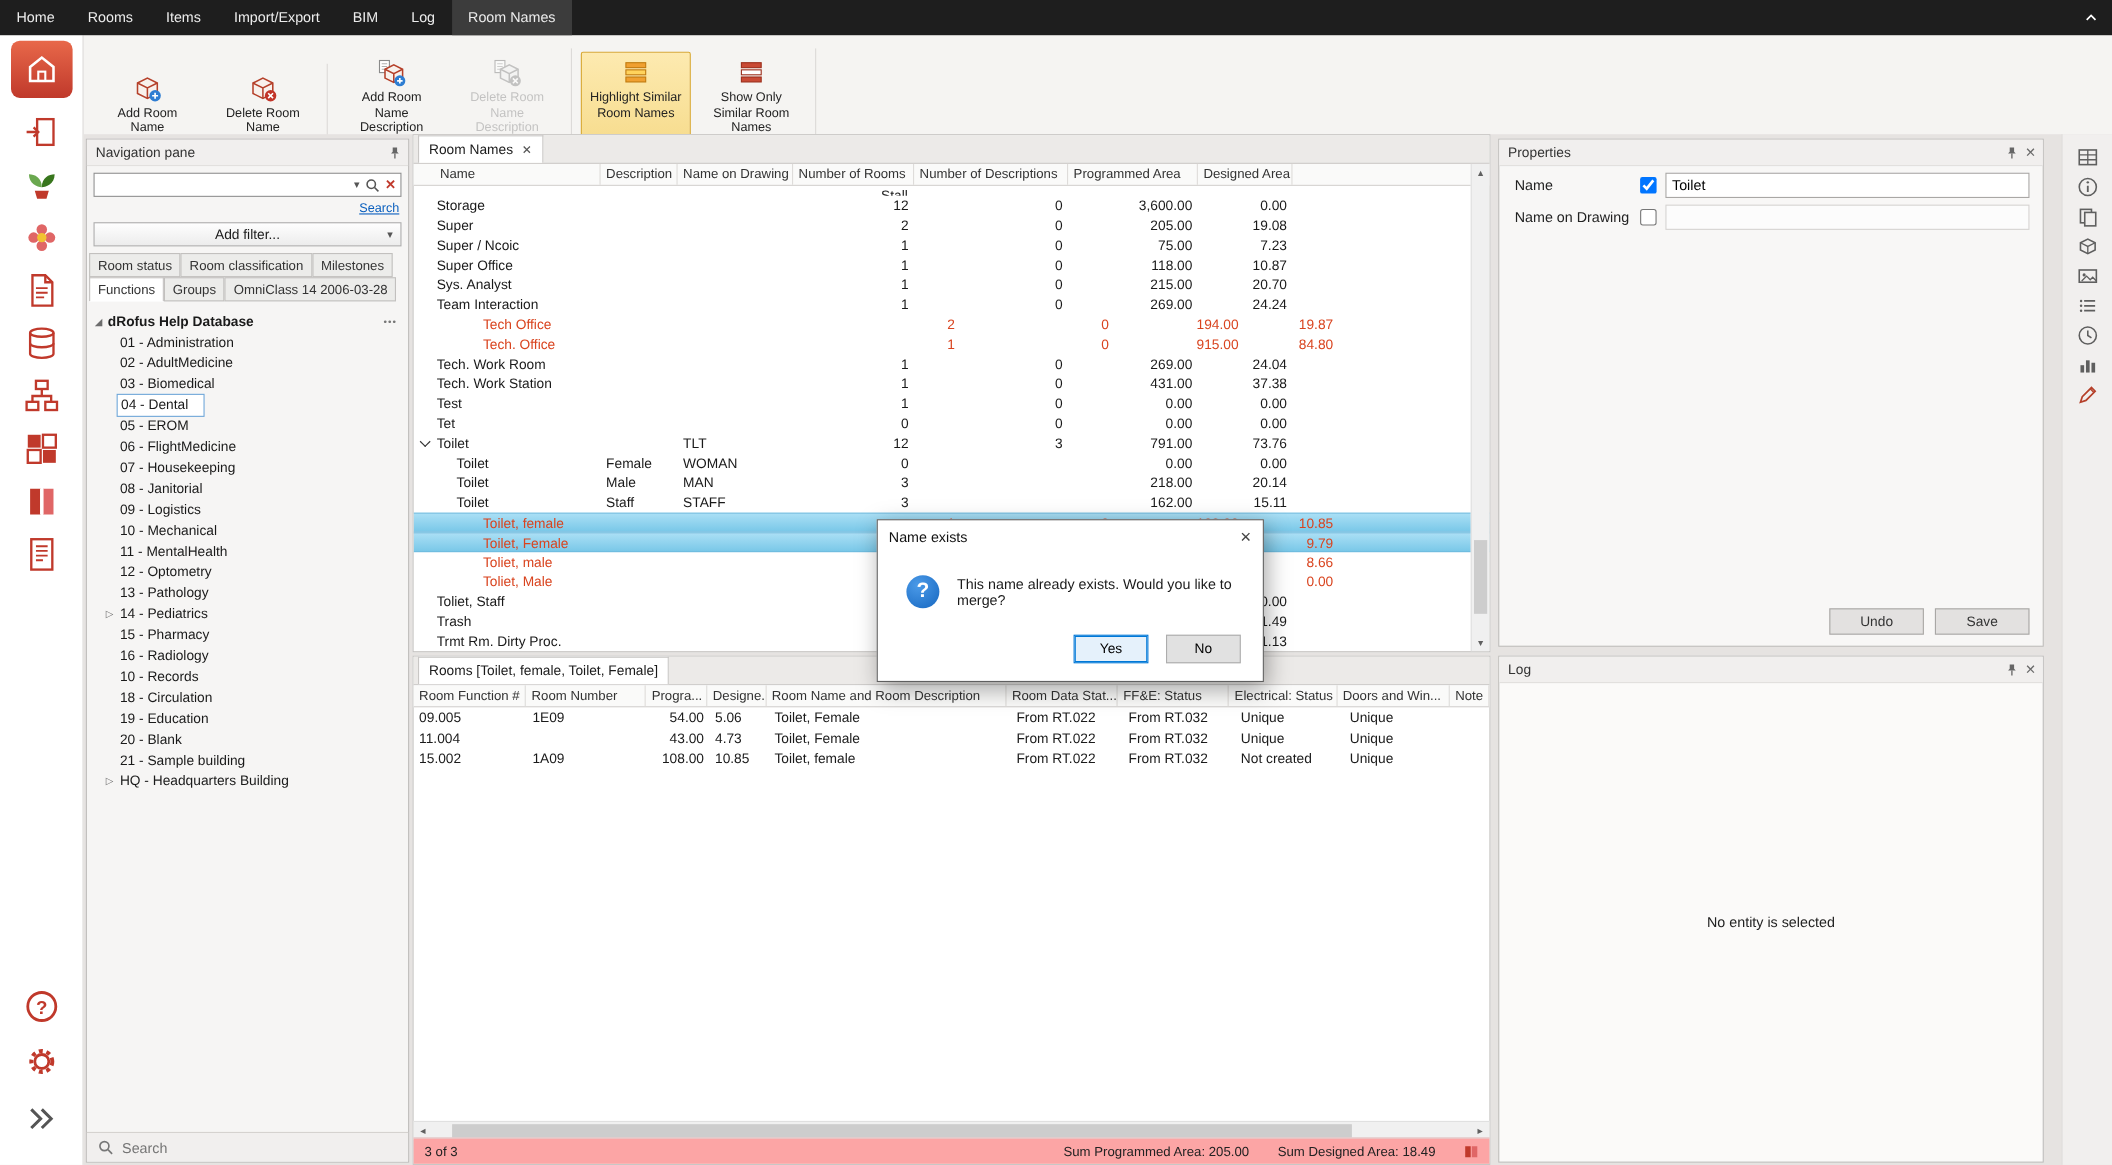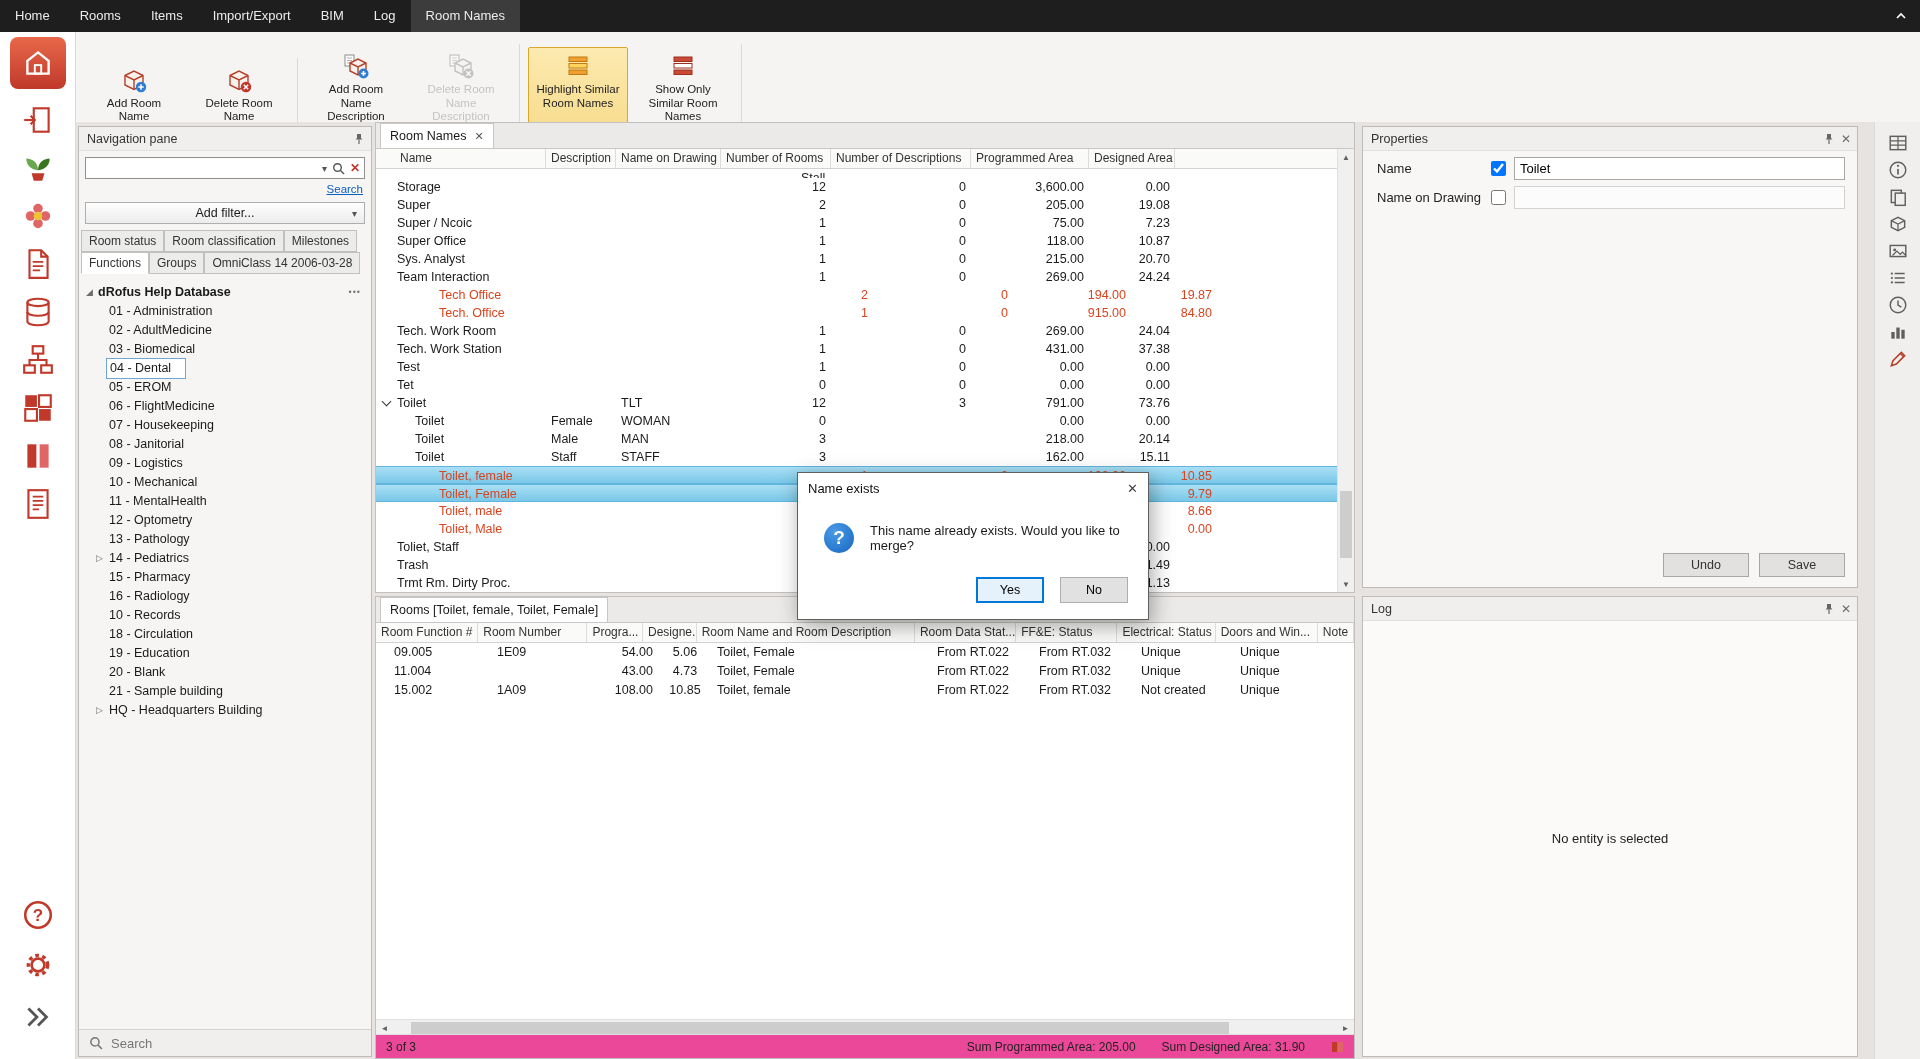--- a/index.html
+++ b/index.html
@@ -90,28 +90,28 @@
   .rn-row.partial { height:9px; overflow:hidden; display:flex; align-items:center;flex-direction:column; }
   .vscroll { position:absolute; right:0; top:26px; bottom:0; width:17px; background:#f0f0f0; border-left:1px solid #e0e0e0; }
   .sarrow { height:16px; display:flex; align-items:center; justify-content:center; color:#606060; font-size:8px; }
   .vthumb { position:absolute; left:2px; right:2px; top:342px; height:67px; background:#cdcdcd; }
   .hscroll { position:absolute; left:0; right:0; top:422px; height:17px; background:#f0f0f0; border-top:1px solid #e0e0e0; display:flex; align-items:center; }
   .hthumb { height:13px; background:#cdcdcd; margin-left:18px; width:calc(100% - 160px); }
   .sarrow.h { width:17px; height:17px; }
 
   
   #rooms-section { position:absolute; left:299px; top:474px; width:980px; bottom:0; background:#ffffff; border:1px solid #c3c1bf; }
-  .rm-row { display:flex; height:19px; line-height:19px; white-space:nowrap;padding-left:13px; }
+  .rm-row { display:flex; height:19px; line-height:19px; white-space:nowrap; }
   .rm-row .c { padding:0 5px; overflow:hidden; flex:0 0 auto; }
   .v-func { width:103px; } .v-num { width:110px; }
-  .v-prog { width:56px; text-align:right; } .v-des { width:54px; text-align:center; }
+  .v-prog { width:56px; text-align:right; } .v-des { width:54px; text-align:left; }
   .v-name { width:220px; } .v-data { width:102px; } .v-ffe { width:102px; }
   .v-elec { width:99px; } .v-doors { width:103px; } .v-note { flex:1 1 auto !important; }
   .gridhead .v-prog, .gridhead .v-des { text-align:right; }
-  .statusbar { position:absolute; left:0; right:0; bottom:0; height:24px; background:#ec4899; border-top:1px solid #ddd; display:flex; align-items:center; font-size:12px; color:#222; padding:0 10px; }
+  .statusbar { position:absolute; left:0; right:0; bottom:0; height:24px; background:#fca5a5; border-top:1px solid #ddd; display:flex; align-items:center; font-size:12px; color:#222; padding:0 10px; }
   .statusbar .sright { margin-left:auto; display:flex; align-items:center; gap:26px; }
 
   
   #props { left:1286px; top:4px; width:496px; height:462px; background:#f8f7f6; }
   .props-body { position:relative; height:calc(100% - 24px); }
   .phead-row { display:flex; align-items:center; gap:14px; padding:14px 12px 4px 14px; }
   .phead-row h2 { font-size:17px; font-weight:bold; color:#111; }
   .prow { display:flex; align-items:center; gap:8px; padding:6px 12px 0 14px; }
   .plabel { width:106px; font-size:13px; color:#222; }
   .pcheck { width:15px; height:15px; }
@@ -832,21 +832,21 @@
         </div>
       <div class="hscroll">
         <div class="sarrow h">◄</div>
         <div class="hthumb"></div>
         <div class="sarrow h" style="margin-left:auto">►</div>
       </div>
       <div class="statusbar">
         <span>3 of 3</span>
         <span class="sright">
           <span>Sum Programmed Area: 205.00</span>
-          <span>Sum Designed Area: 31.90</span>
+          <span>Sum Designed Area: 18.49</span>
           <svg width="13" height="13" viewBox="0 0 13 13">
               <path d="M1 2h5v10H1z" fill="#c0392b"></path>
               <path d="M7 2h5v10H7z" fill="#e06666"></path>
             </svg>
         </span>
       </div>
     </div>
 
     <div id="props" class="dockpanel">
       <div class="dockhead">

